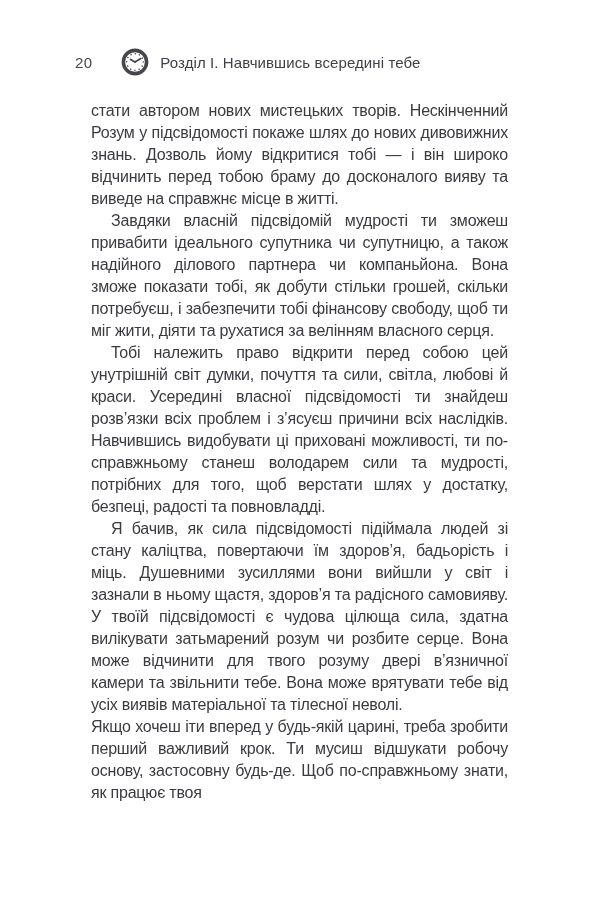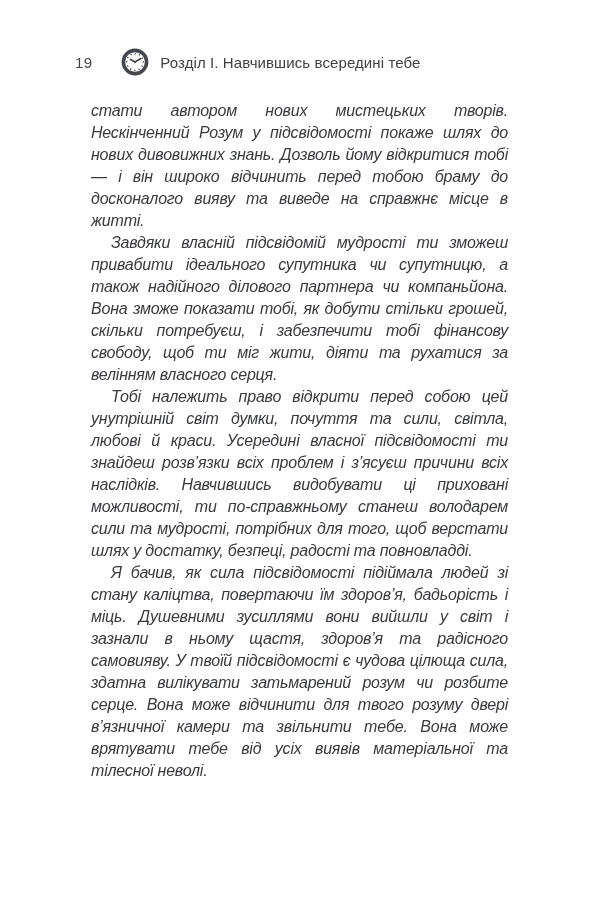--- a/index.html
+++ b/index.html
@@ -45,21 +45,20 @@
     left: 91px; top: 100px;
     width: 417px;
   }
   .body-par {
     margin: 0;
     font-size: 16px;
     line-height: 22px;
     letter-spacing: -0.2px;
     text-align: justify;
     color: #3a3b40;
-    font-style: italic;
   }
   .body-par.indent { text-indent: 20px; }
   .section-heading {
     margin: 38px 0 25px 0;
     text-align: center;
     font-size: 29px;
     line-height: 30px;
     font-weight: bold;
     color: #2b2e33;
   }
@@ -70,34 +69,35 @@
     white-space: nowrap;
     letter-spacing: 0.6px;
   }
 </style>
 </head>
 <body>
 
 <div class="page">
 
   <header class="page-header">
-    <span class="page-number">19</span>
+    <span class="page-number">20</span>
     <span class="clock-wrap">
       <svg width="28" height="28" viewBox="0 0 27 27" aria-hidden="true">
         <circle cx="13.5" cy="13.5" r="11.2" fill="#ffffff" stroke="#46474d" stroke-width="3.4"></circle>
         <circle cx="13.5" cy="13.5" r="8" fill="none" stroke="#46474d" stroke-width="1.5" stroke-dasharray="0.01 4.18" stroke-linecap="round"></circle>
         <line x1="13.5" y1="13.5" x2="9.2" y2="11.0" stroke="#46474d" stroke-width="1.7" stroke-linecap="round"></line>
         <line x1="13.5" y1="13.5" x2="19.1" y2="10.2" stroke="#46474d" stroke-width="1.7" stroke-linecap="round"></line>
       </svg>
     </span>
     <span class="chapter-title">Розділ І. Навчившись всередині тебе</span>
   </header>
 
   <main class="text-column">
     <p class="body-par">стати автором нових мистецьких творів. Нескінченний Розум у підсвідомості покаже шлях до нових дивовижних знань. Дозволь йому відкритися тобі — і він широко відчинить перед тобою браму до досконалого вияву та виведе на справжнє місце в житті.</p>
     <p class="body-par indent">Завдяки власній підсвідомій мудрості ти зможеш привабити ідеального супутника чи супутницю, а також надійного ділового партнера чи компаньйона. Вона зможе показати тобі, як добути стільки грошей, скільки потребуєш, і забезпечити тобі фінансову свободу, щоб ти міг жити, діяти та рухатися за велінням власного серця.</p>
     <p class="body-par indent">Тобі належить право відкрити перед собою цей унутрішній світ думки, почуття та сили, світла, любові й краси. Усередині власної підсвідомості ти знайдеш розв’язки всіх проблем і з’ясуєш причини всіх наслідків. Навчившись видобувати ці приховані можливості, ти по-справжньому станеш володарем сили та мудрості, потрібних для того, щоб верстати шлях у достатку, безпеці, радості та повновладді.</p>
     <p class="body-par indent">Я бачив, як сила підсвідомості підіймала людей зі стану каліцтва, повертаючи їм здоров’я, бадьорість і міць. Душевними зусиллями вони вийшли у світ і зазнали в ньому щастя, здоров’я та радісного самовияву. У твоїй підсвідомості є чудова цілюща сила, здатна вилікувати затьмарений розум чи розбите серце. Вона може відчинити для твого розуму двері в’язничної камери та звільнити тебе. Вона може врятувати тебе від усіх виявів матеріальної та тілесної неволі.</p>
 
 
+    <p class="body-par">Якщо хочеш іти вперед у будь-якій царині, треба зробити перший важливий крок. Ти мусиш відшукати робочу основу, застосовну будь-де. Щоб по-справжньому знати, як працює твоя</p>
   </main>
 
 </div>
 
 </body></html>

